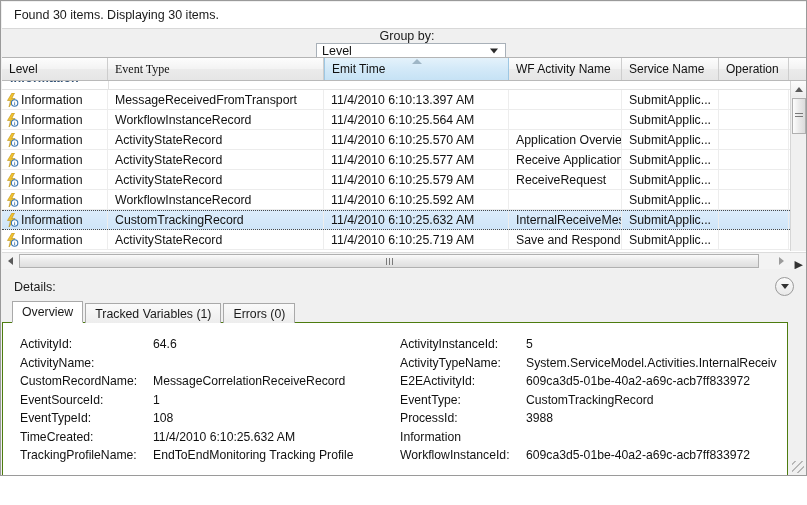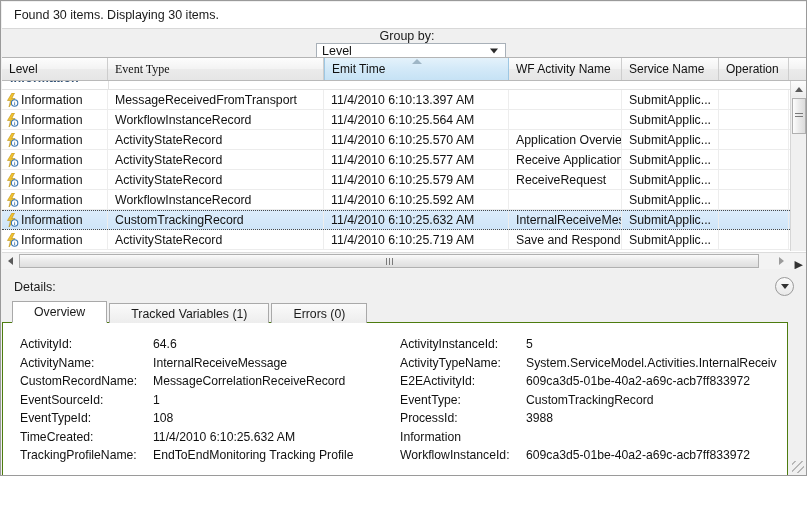--- a/index.html
+++ b/index.html
@@ -309,21 +309,21 @@
   .tabstrip {
     position: absolute;
     left: 11px; top: 300px;
     width: 786px; height: 22px;
     display: flex;
     align-items: flex-end;
     z-index: 3;
   }
   .tab {
     height: 20px;
-    padding: 0 21px;
+    padding: 0 9px;
     display: flex;
     align-items: center;
     font-size: 12.3px;
     color: #1a1a1a;
     background: linear-gradient(to bottom,#fafafa,#ededed);
     border: 1px solid #a9a9a9;
     border-bottom: none;
     box-sizing: border-box;
     margin-right: 2px;
     white-space: nowrap;
@@ -677,21 +677,20 @@
 
   <div class="tabpanel">
     <div class="detail-cols">
       <div class="detail-col left" id="detailLeft">
           <div class="drow">
             <span class="dkey">ActivityId:</span>
             <span class="dval">64.6</span>
           </div>
           <div class="drow">
             <span class="dkey">ActivityName:</span>
-            <span class="dval">InternalReceiveMessage</span>
           </div>
           <div class="drow">
             <span class="dkey">CustomRecordName:</span>
             <span class="dval">MessageCorrelationReceiveRecord</span>
           </div>
           <div class="drow">
             <span class="dkey">EventSourceId:</span>
             <span class="dval">1</span>
           </div>
           <div class="drow">

